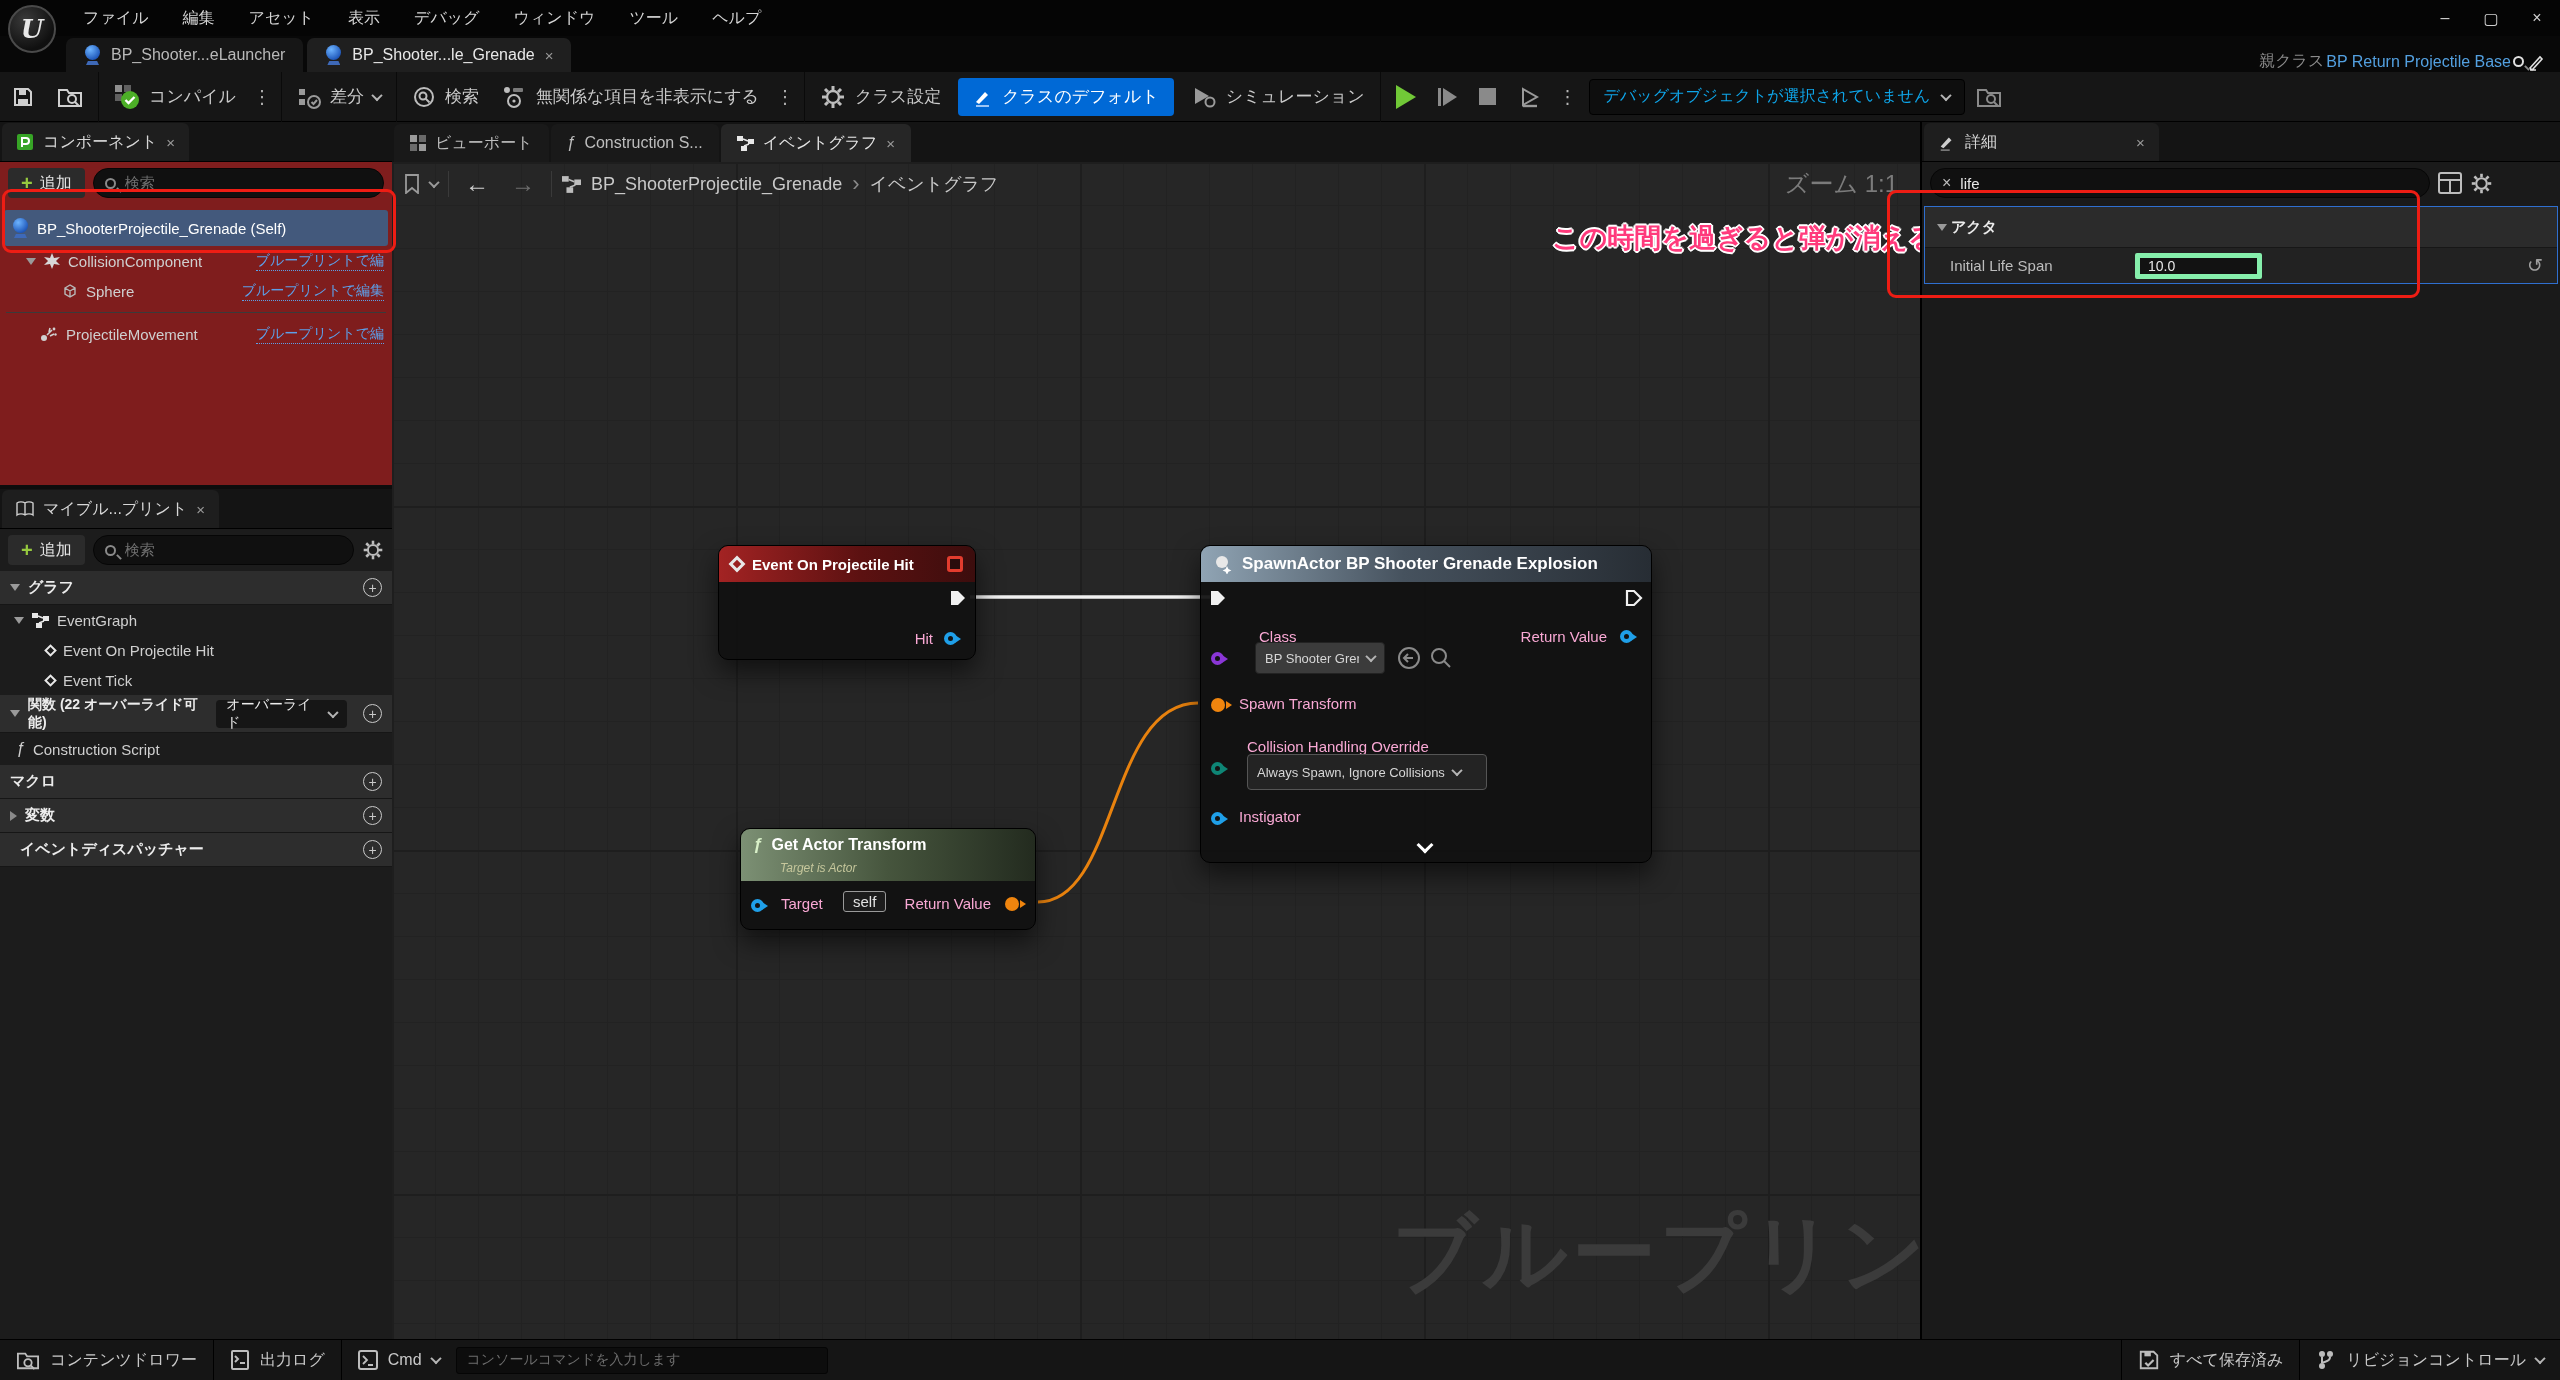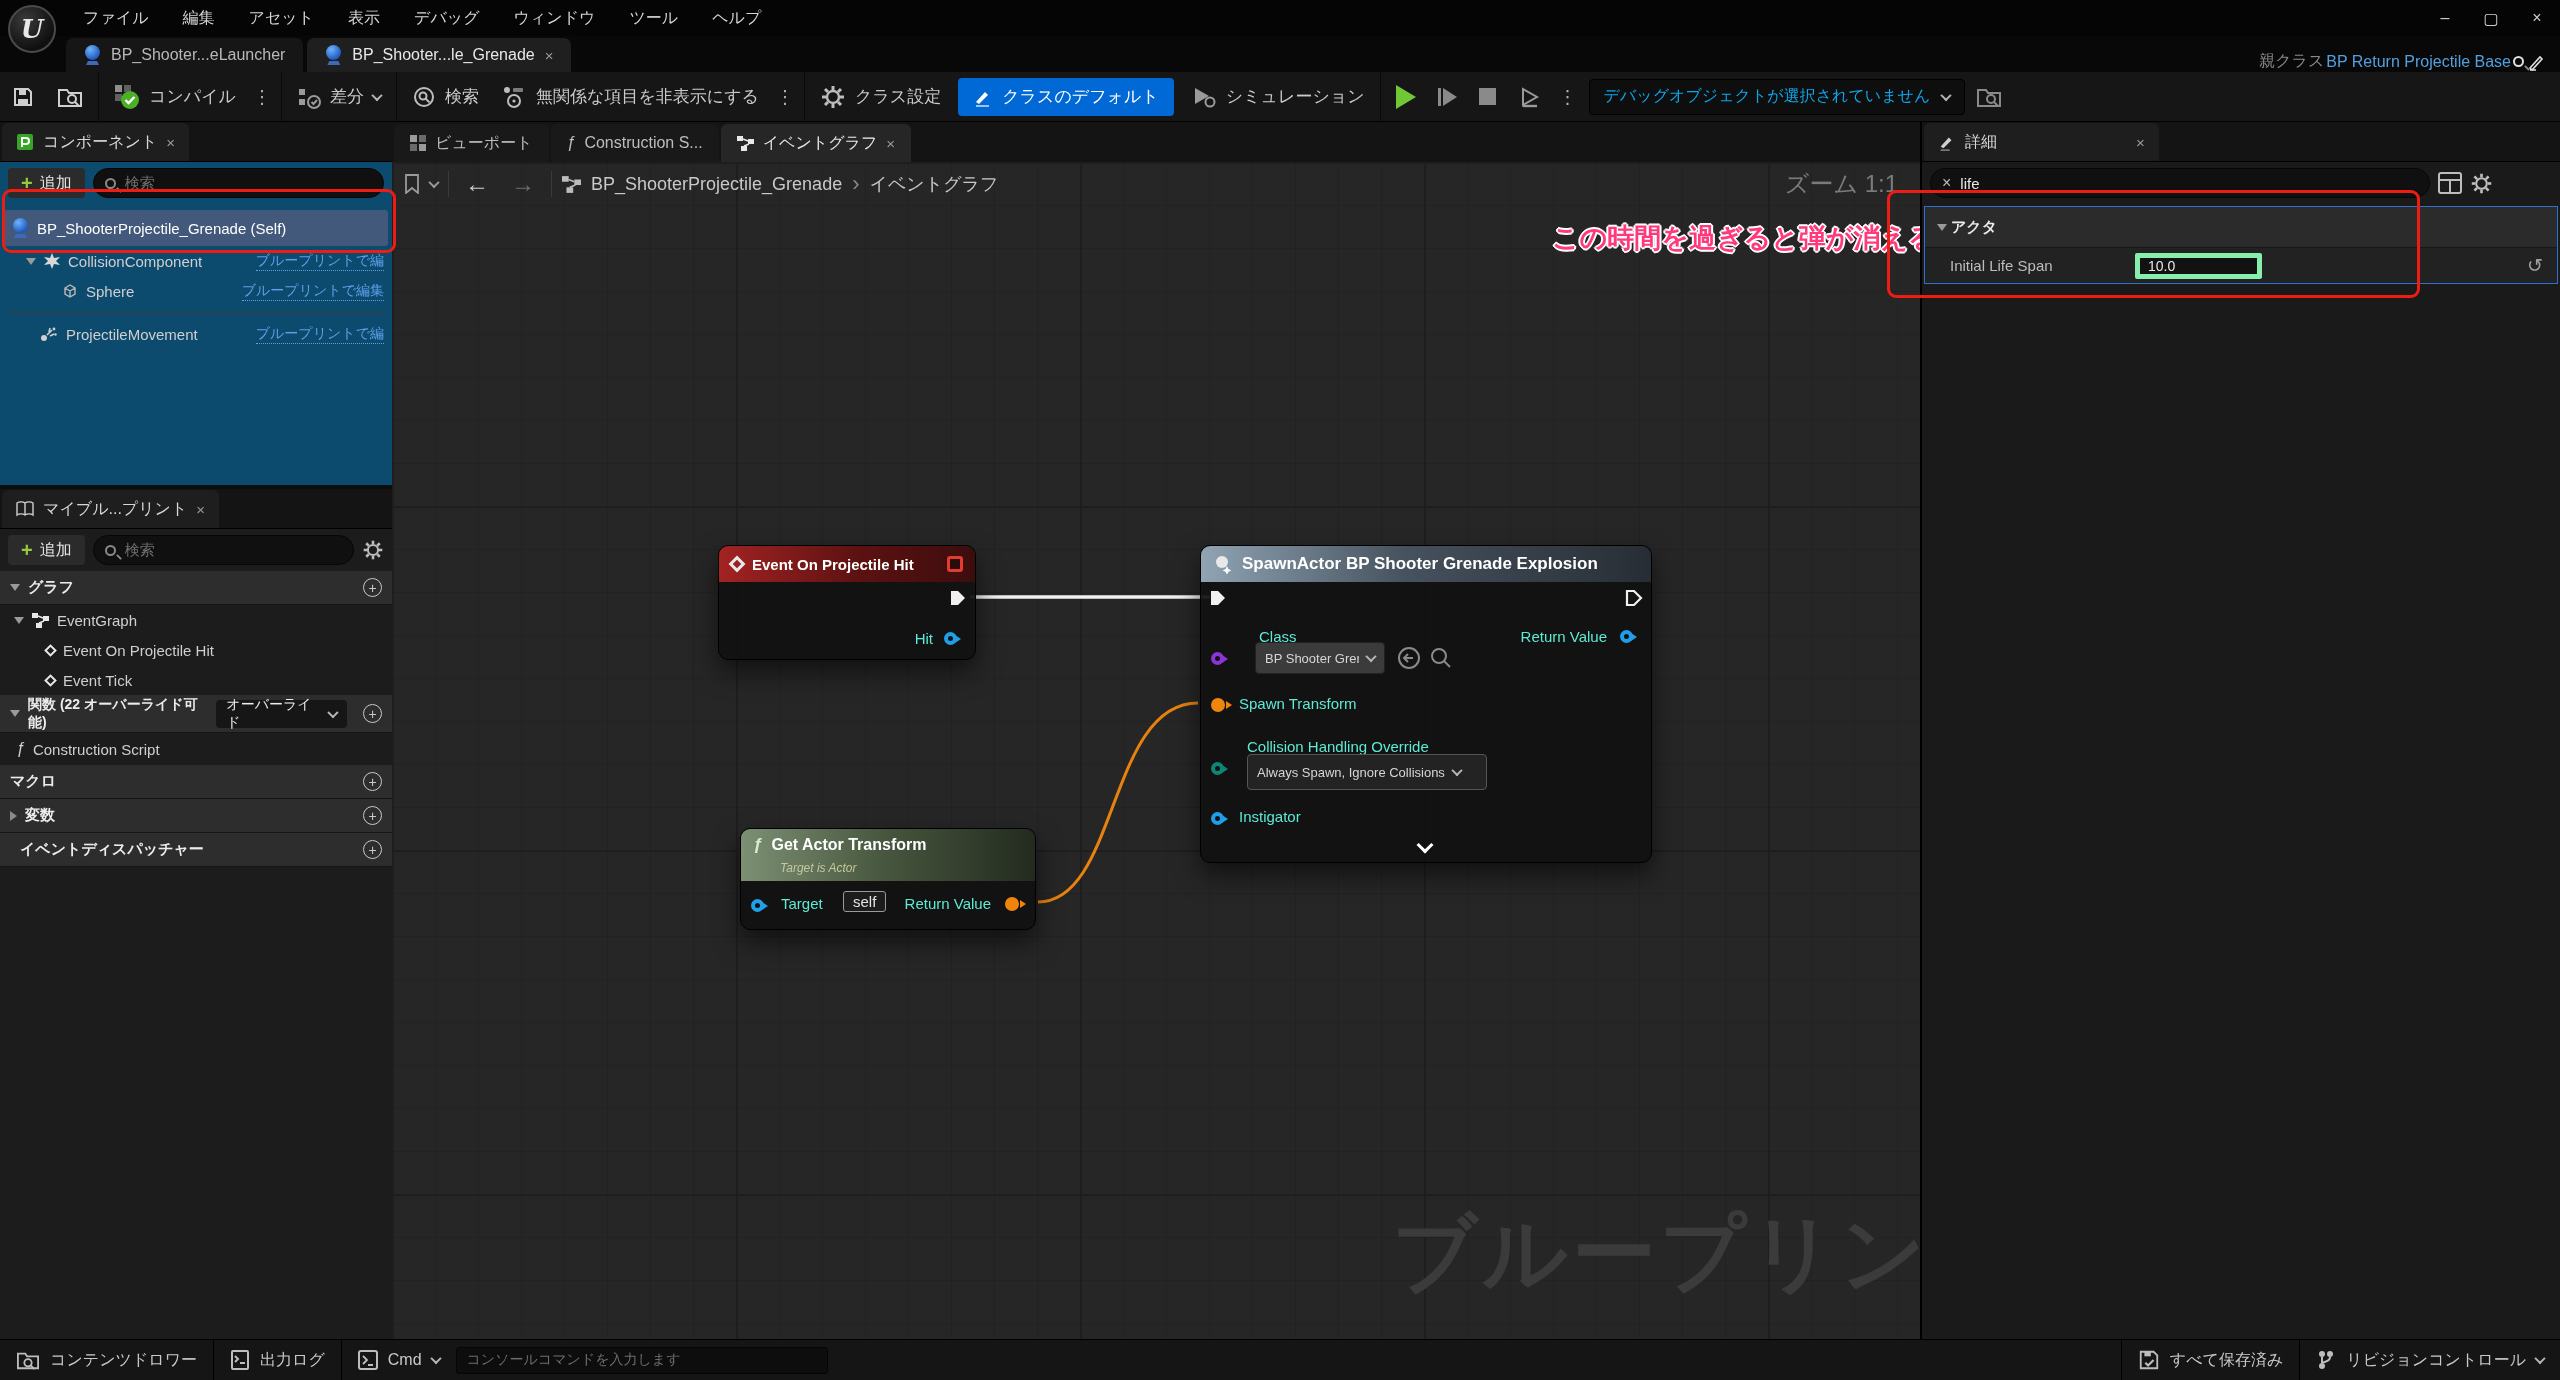--- a/index.html
+++ b/index.html
@@ -73,21 +73,21 @@
   .nhead{height:36px;border-radius:9px 9px 0 0;display:flex;align-items:center;gap:9px;padding:0 12px;color:#fff;font-weight:bold;font-size:17px;}
   .nhead.event{background:linear-gradient(90deg,#a32323,#5c1111 55%,#3c0d0d);}
   .nhead.spawn{background:linear-gradient(90deg,#90a4b4,#46525e 45%,#272d34);}
   .nhead.func{background:linear-gradient(90deg,#7c9074,#46553d 50%,#232b1f);border-radius:9px 9px 0 0;height:52px;flex-wrap:wrap;align-content:center;}
   .nsub{width:100%;font-weight:normal;font-style:italic;font-size:12px;color:#c6c79c;margin-top:-3px;padding-left:27px;}
   .ovr-badge{margin-left:auto;width:16px;height:16px;border:3px solid #e23c2e;border-radius:3px;background:#2a0c0c;}
   .pinring{width:13px;height:13px;border-radius:50%;border:4px solid var(--c);position:absolute;}
   .pinring::after{content:"";position:absolute;right:-8px;top:50%;transform:translateY(-50%);border-left:6px solid var(--c);border-top:4px solid transparent;border-bottom:4px solid transparent;}
   .pinfill{width:14px;height:14px;border-radius:50%;background:var(--c);position:absolute;}
   .pinfill::after{content:"";position:absolute;right:-7px;top:50%;transform:translateY(-50%);border-left:6px solid var(--c);border-top:4px solid transparent;border-bottom:4px solid transparent;}
-  .plabel{position:absolute;font-size:15px;color:#5eead4;white-space:nowrap;}
+  .plabel{position:absolute;font-size:15px;color:#f9a8d4;white-space:nowrap;}
   .ndrop{position:absolute;background:#3b3b3b;border:1px solid #222;border-radius:4px;display:flex;align-items:center;gap:8px;padding:0 9px;font-size:13px;color:#d6d6d6;}
   .ndrop.dark{background:#232323;border:1px solid #555;}
   .selfbox{position:absolute;border:1px solid #9a9a9a;border-radius:3px;background:#1c1c1c;color:#e3e3e3;font-size:15px;padding:1px 9px;}
   .exec{position:absolute;width:18px;height:18px;}
   .nchev{position:absolute;width:12px;height:12px;border-right:3px solid #fff;border-bottom:3px solid #fff;transform:rotate(45deg);}
   .watermark{position:absolute;font-size:84px;font-weight:bold;color:#3b3b3b;letter-spacing:4px;white-space:nowrap;}
   .pink-note{position:absolute;font-size:27px;font-weight:800;color:#ff3a7c;white-space:nowrap;
     text-shadow:-2px 0 #fff,2px 0 #fff,0 -2px #fff,0 2px #fff,-1px -1px #fff,1px 1px #fff,1px -1px #fff,-1px 1px #fff;z-index:40;}
   .redrect{position:absolute;border:3px solid #ee1d14;border-radius:9px;z-index:50;pointer-events:none;}
   
@@ -263,21 +263,21 @@
   </div>
   <div class="tbtn">
     <svg class="ic" width="26" height="24" viewBox="0 0 26 24">
         <path d="M2 5 h8 l2 3 h12 v13 H2 z" stroke="#8a8a8a" stroke-width="2" fill="none"></path>
         <circle cx="15" cy="14" r="4" stroke="#8a8a8a" stroke-width="2" fill="none"></circle>
         <path d="M18 17 l4 4" stroke="#8a8a8a" stroke-width="2"></path>
       </svg>
   </div>
 </div>
 
-<div class="abs" style="left:0;top:122px;width:392px;height:363px;background:#0c4a6e">
+<div class="abs" style="left:0;top:122px;width:392px;height:363px;background:#7f1d1d">
   <div class="ptab-strip">
     <div class="ptab">
       <svg class="ic" width="18" height="18" viewBox="0 0 18 18">
           <rect x="1" y="1" width="16" height="16" rx="2" fill="#37a526"></rect>
           <path d="M6 5 h4 a3 3 0 0 1 0 6 h-4 z M6 5 v9" stroke="#fff" stroke-width="2" fill="none"></path>
         </svg>
       <span>コンポーネント</span>
       <span class="tab-close">×</span>
     </div>
   </div>

